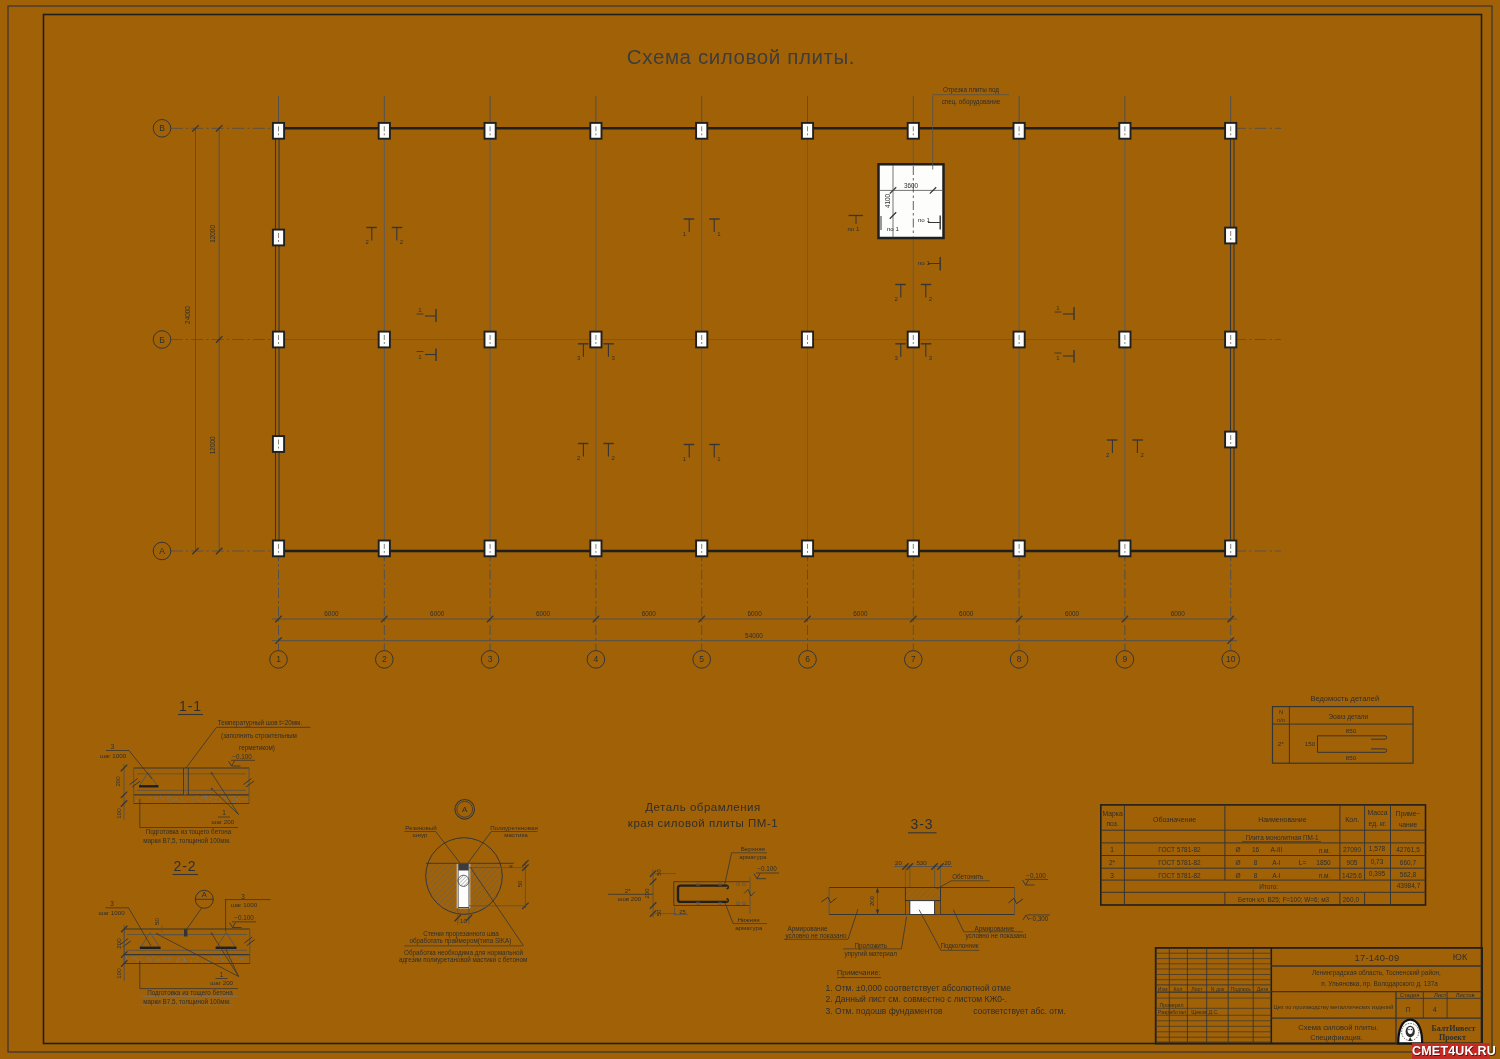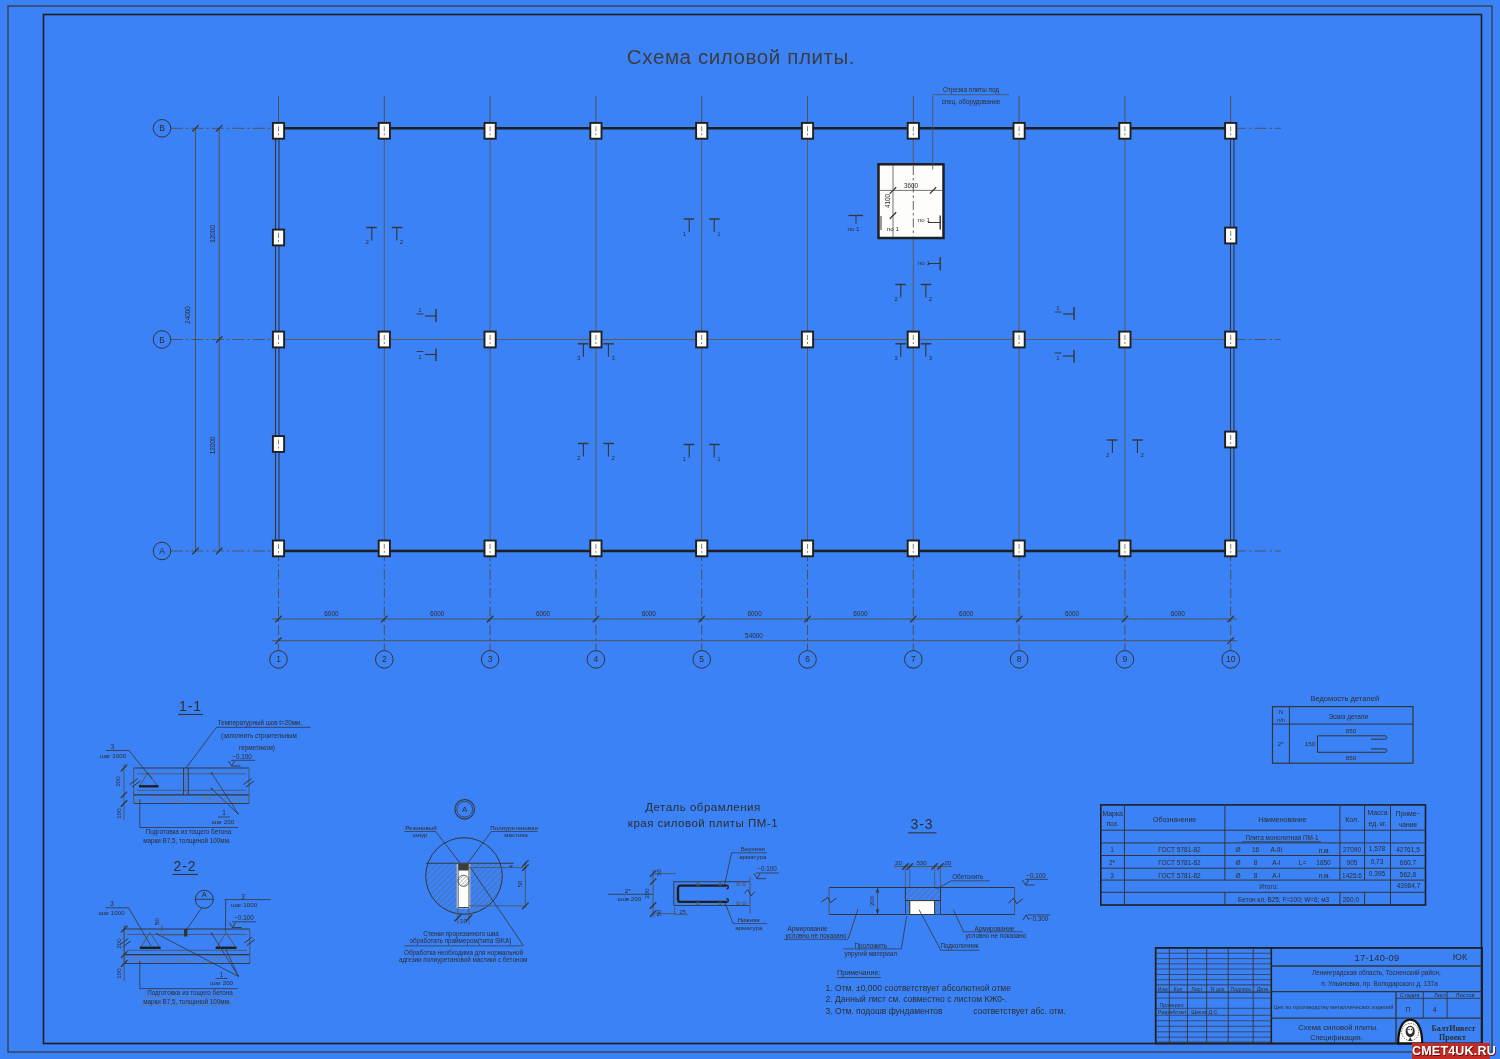--- a/index.html
+++ b/index.html
@@ -1,17 +1,17 @@
 <!DOCTYPE html>
 <html lang="ru"><head>
 <meta charset="utf-8">
 <title>Схема силовой плиты</title>
 <style>
 html,body{margin:0;padding:0;background:#ffffff;}
-#page{position:relative;width:1500px;height:1059px;background:#3b82f6;overflow:hidden;
+#page{position:relative;width:1500px;height:1059px;background:#a16207;overflow:hidden;
       font-family:"Liberation Sans",sans-serif;}
 #wm{position:absolute;right:10px;bottom:0;width:78px;height:16px;background:#c22a23;
     color:#ffffff;font:bold 12.5px "Liberation Sans",sans-serif;text-align:right;
     line-height:16px;letter-spacing:0.2px;text-shadow:0.7px 0.7px 0 #531010;}
 </style>
 </head>
 <body>
 <div id="page">
 <svg width="1500" height="1059" viewBox="0 0 1500 1059">
 

